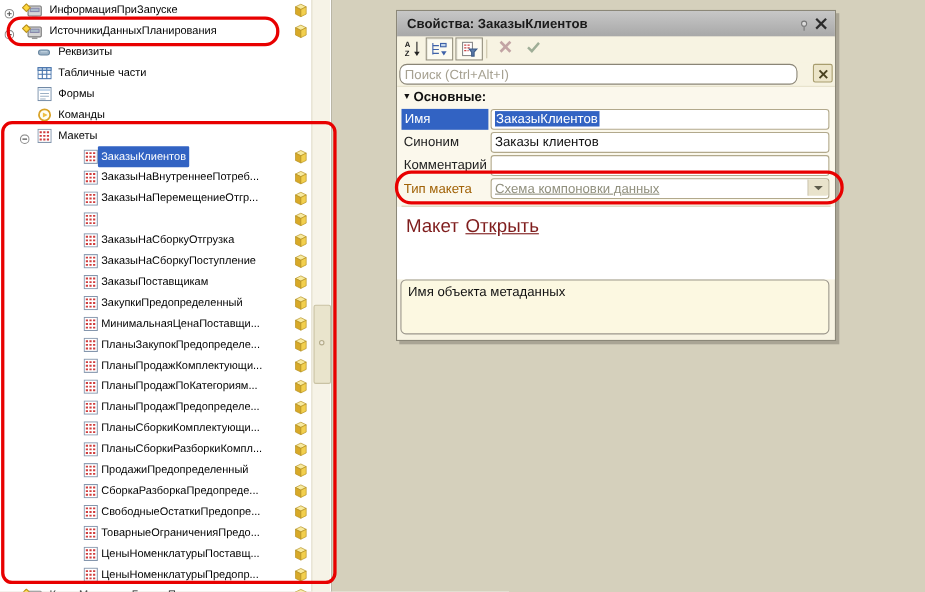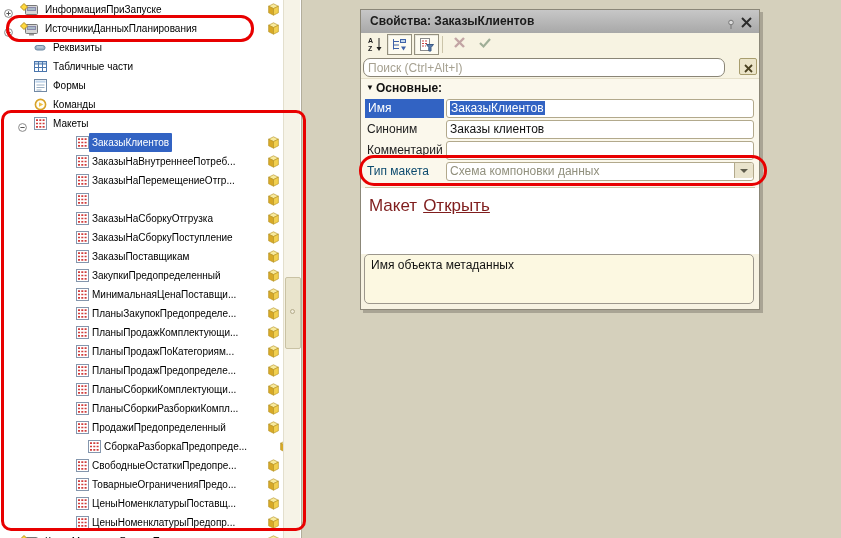--- a/index.html
+++ b/index.html
@@ -47,25 +47,25 @@
   .search-clear svg{margin-top:3px;}
 
   .gridarea{position:absolute;left:0;top:68px;right:0;height:110px;background:#fbf8ec;border-top:1px solid #e6e0ca;}
   .sectionhdr{position:absolute;left:5px;top:2px;font-size:12px;font-weight:bold;color:#111;}
   .sectionhdr .tri{font-size:8px;vertical-align:2px;margin-right:2px;}
   .prow{position:absolute;left:0;right:0;height:21px;}
   .plabel{position:absolute;left:6px;top:0;width:76px;line-height:20px;font-size:12px;color:#222;
     white-space:nowrap;overflow:hidden;}
   .plabel.lblsel{left:4px;width:79px;background:#3263c3;color:#fff;height:19px;line-height:19px;
     top:1px;padding-left:3px;box-sizing:border-box;}
-  .plabel.dim{color:#0c4a6e;}
+  .plabel.dim{color:#a16207;}
   .pval{position:absolute;left:85px;right:5px;top:1px;height:17px;background:#fff;border:1px solid #b2a98c;
     border-radius:3px;font-size:12px;line-height:16px;padding:0 3px;white-space:nowrap;overflow:hidden;color:#111;}
   .selhl{background:#3263c3;color:#fff;padding:0 1px;}
-  .val-dim{color:#91907e;}
+  .val-dim{color:#91907e;text-decoration:underline;}
   .combo-btn{position:absolute;right:0px;top:0px;width:18px;height:15px;background:#e9e3cc;
     border-left:1px solid #b2a98c;border-radius:0 2px 2px 0;}
   .combo-btn .tri{position:absolute;left:5px;top:6px;width:0;height:0;
     border-left:4px solid transparent;border-right:4px solid transparent;border-top:4px solid #5e5c4c;}
   .gridsep{position:absolute;left:4px;right:4px;top:108px;height:1px;background:#cfc7a8;}
 
   .whitearea{position:absolute;left:0;top:178px;right:0;height:66px;background:#fff;}
   .layoutline{position:absolute;left:8px;top:8px;font-size:17px;color:#7f1d1d;}
   .layoutline .lnk{text-decoration:underline;margin-left:6px;cursor:pointer;}
 
@@ -386,21 +386,21 @@
               <line x1="2" y1="6.5" x2="11" y2="6.5" stroke="#d03c3c" stroke-width="1.7" stroke-dasharray="2 1.3"></line>
               <line x1="2" y1="9.8" x2="11" y2="9.8" stroke="#d03c3c" stroke-width="1.7" stroke-dasharray="2 1.3"></line>
             </svg></span>
           <span class="tlabel" style="left:89px">ПродажиПредопределенный</span>
           <span class="cube"><svg width="11" height="13">
               <polygon points="5.5,0.8 10.4,3.2 5.5,5.6 0.6,3.2" fill="#f8ea9e" stroke="#b28e1e" stroke-width="0.6"></polygon>
               <polygon points="0.6,3.2 5.5,5.6 5.5,12.2 0.6,9.8" fill="#d8a927" stroke="#b28e1e" stroke-width="0.6"></polygon>
               <polygon points="10.4,3.2 5.5,5.6 5.5,12.2 10.4,9.8" fill="#f2cf4e" stroke="#b28e1e" stroke-width="0.6"></polygon>
             </svg></span>
         </div>
-        <div class="trow" style="top: 437px; margin-left: 12px;">
+        <div class="trow" style="top: 437px;">
           <span class="ticon" style="left:76px"><svg width="13" height="13">
               <rect x="0.5" y="0.5" width="12" height="12" fill="#fff" stroke="#8496ad"></rect>
               <line x1="2" y1="3.2" x2="11" y2="3.2" stroke="#d03c3c" stroke-width="1.7" stroke-dasharray="2 1.3"></line>
               <line x1="2" y1="6.5" x2="11" y2="6.5" stroke="#d03c3c" stroke-width="1.7" stroke-dasharray="2 1.3"></line>
               <line x1="2" y1="9.8" x2="11" y2="9.8" stroke="#d03c3c" stroke-width="1.7" stroke-dasharray="2 1.3"></line>
             </svg></span>
           <span class="tlabel" style="left:89px">СборкаРазборкаПредопреде...</span>
           <span class="cube"><svg width="11" height="13">
               <polygon points="5.5,0.8 10.4,3.2 5.5,5.6 0.6,3.2" fill="#f8ea9e" stroke="#b28e1e" stroke-width="0.6"></polygon>
               <polygon points="0.6,3.2 5.5,5.6 5.5,12.2 0.6,9.8" fill="#d8a927" stroke="#b28e1e" stroke-width="0.6"></polygon>

